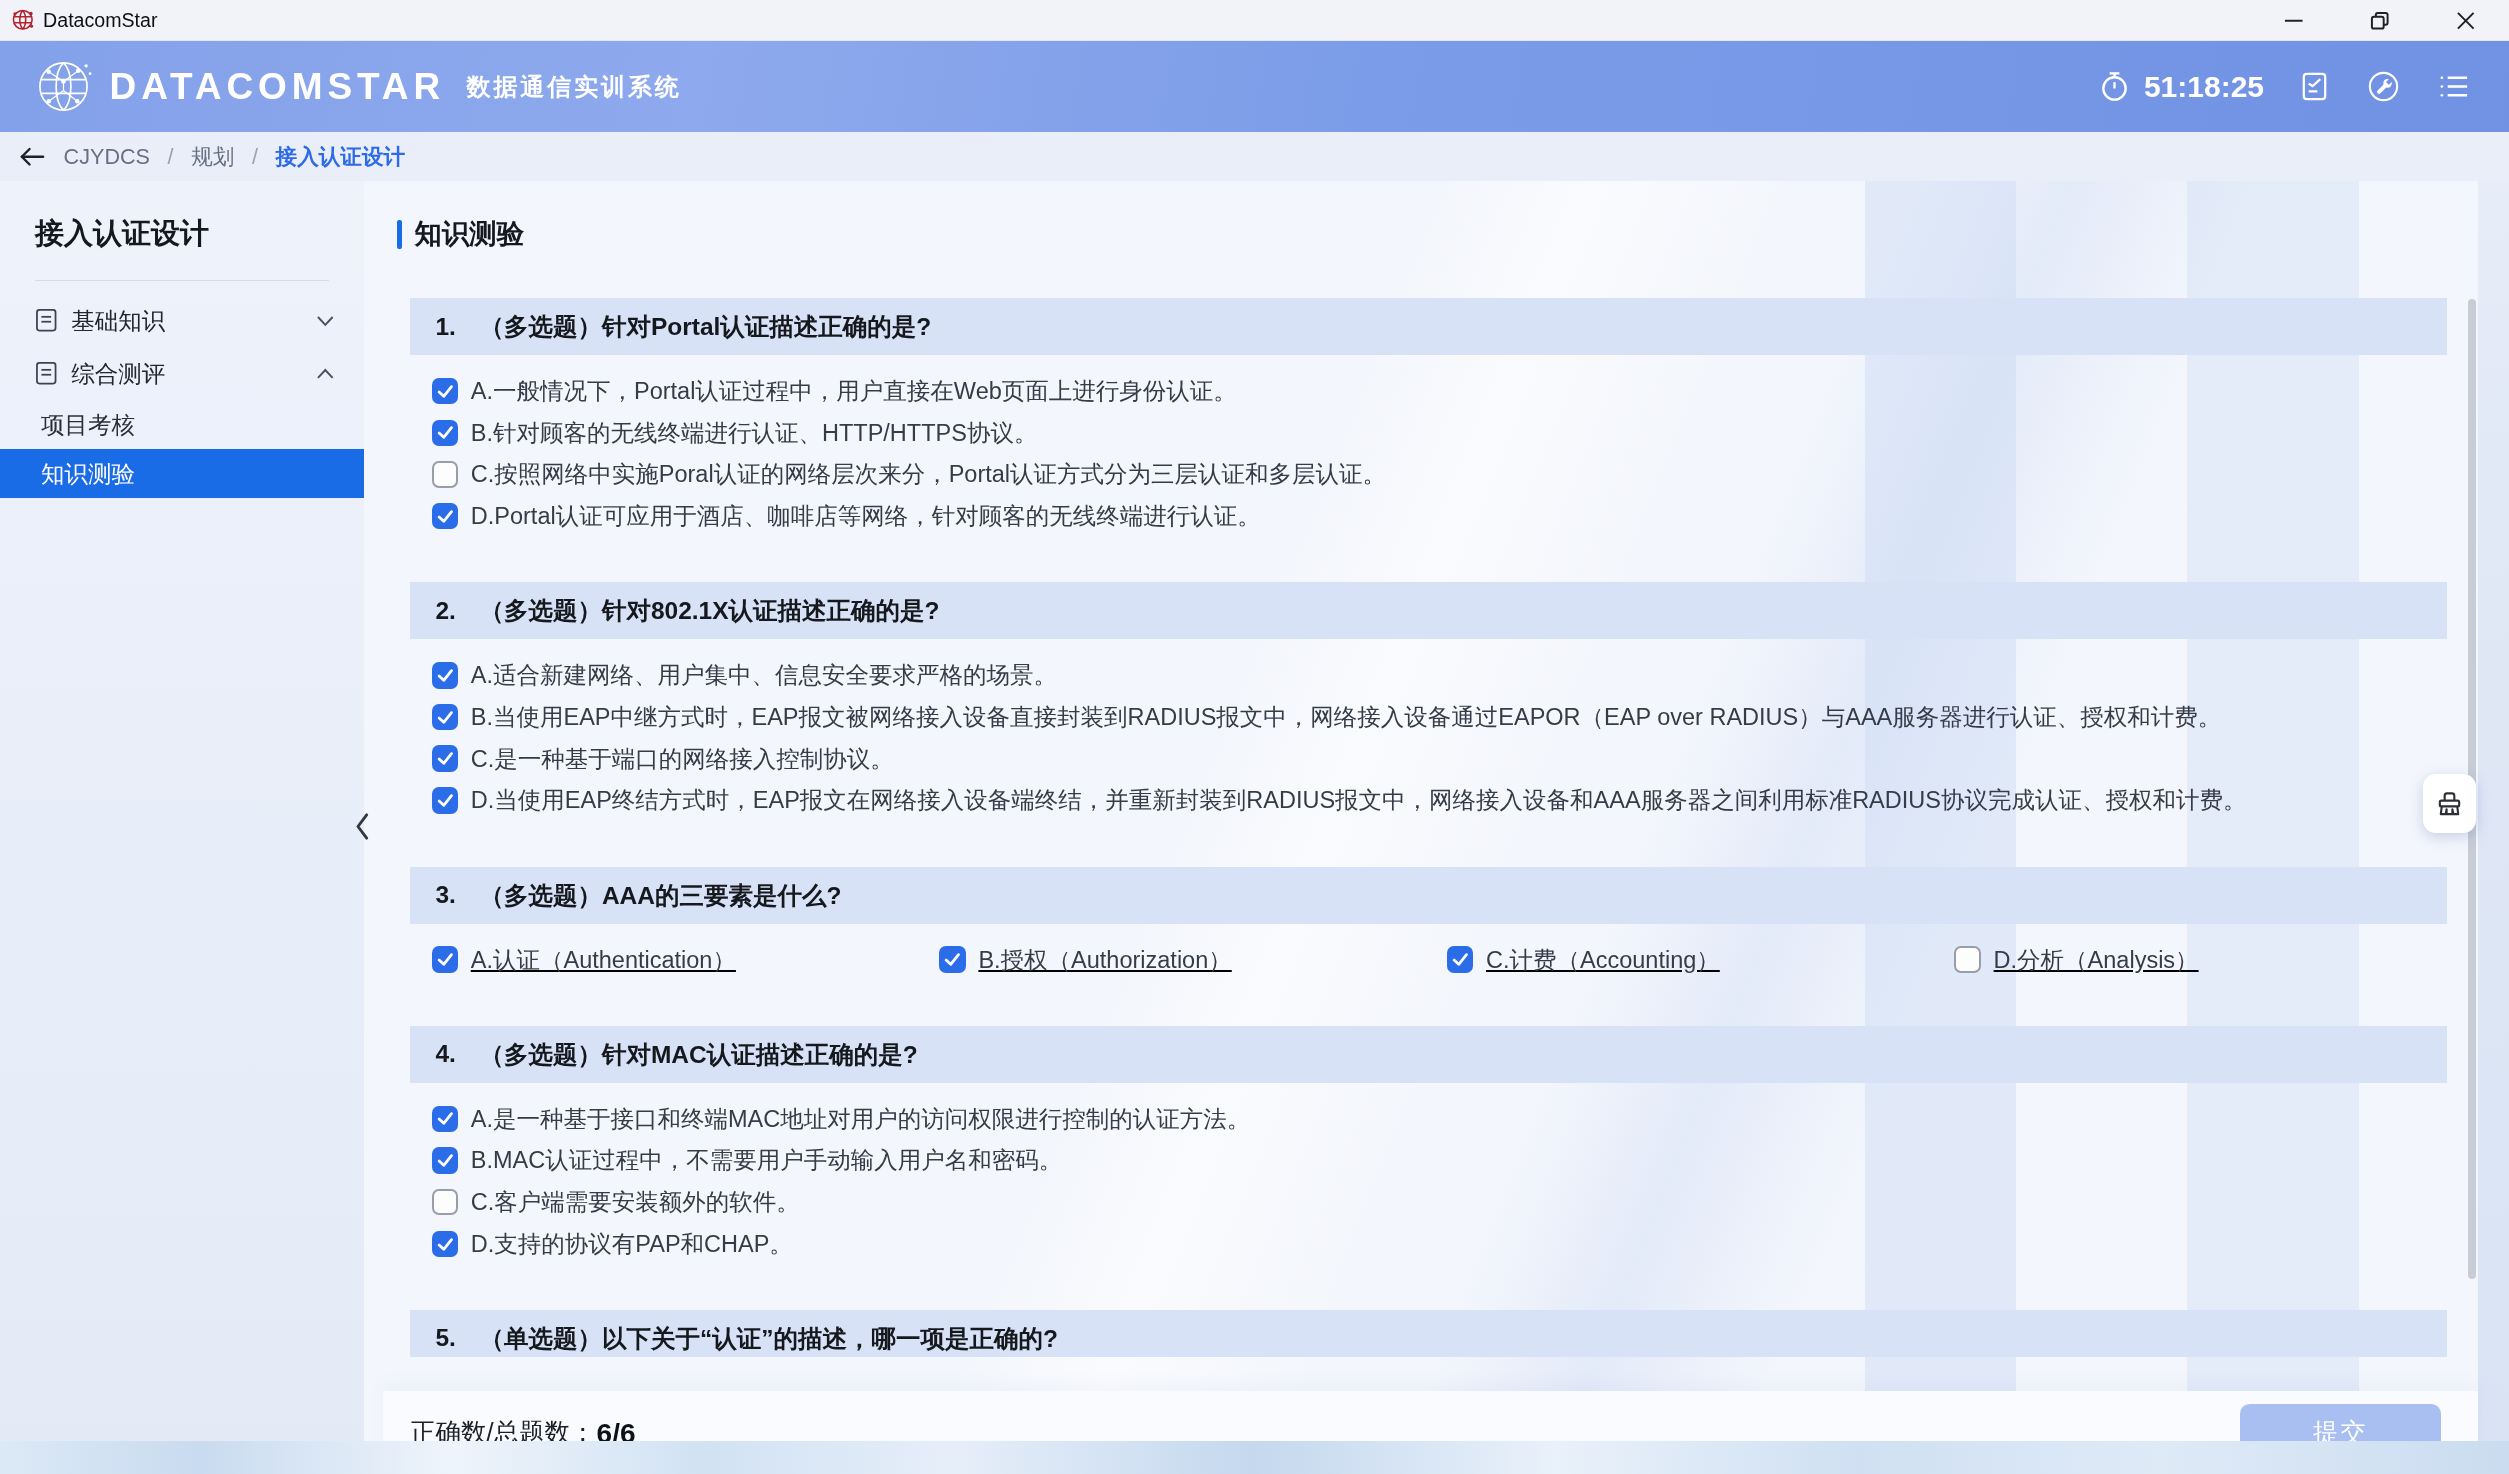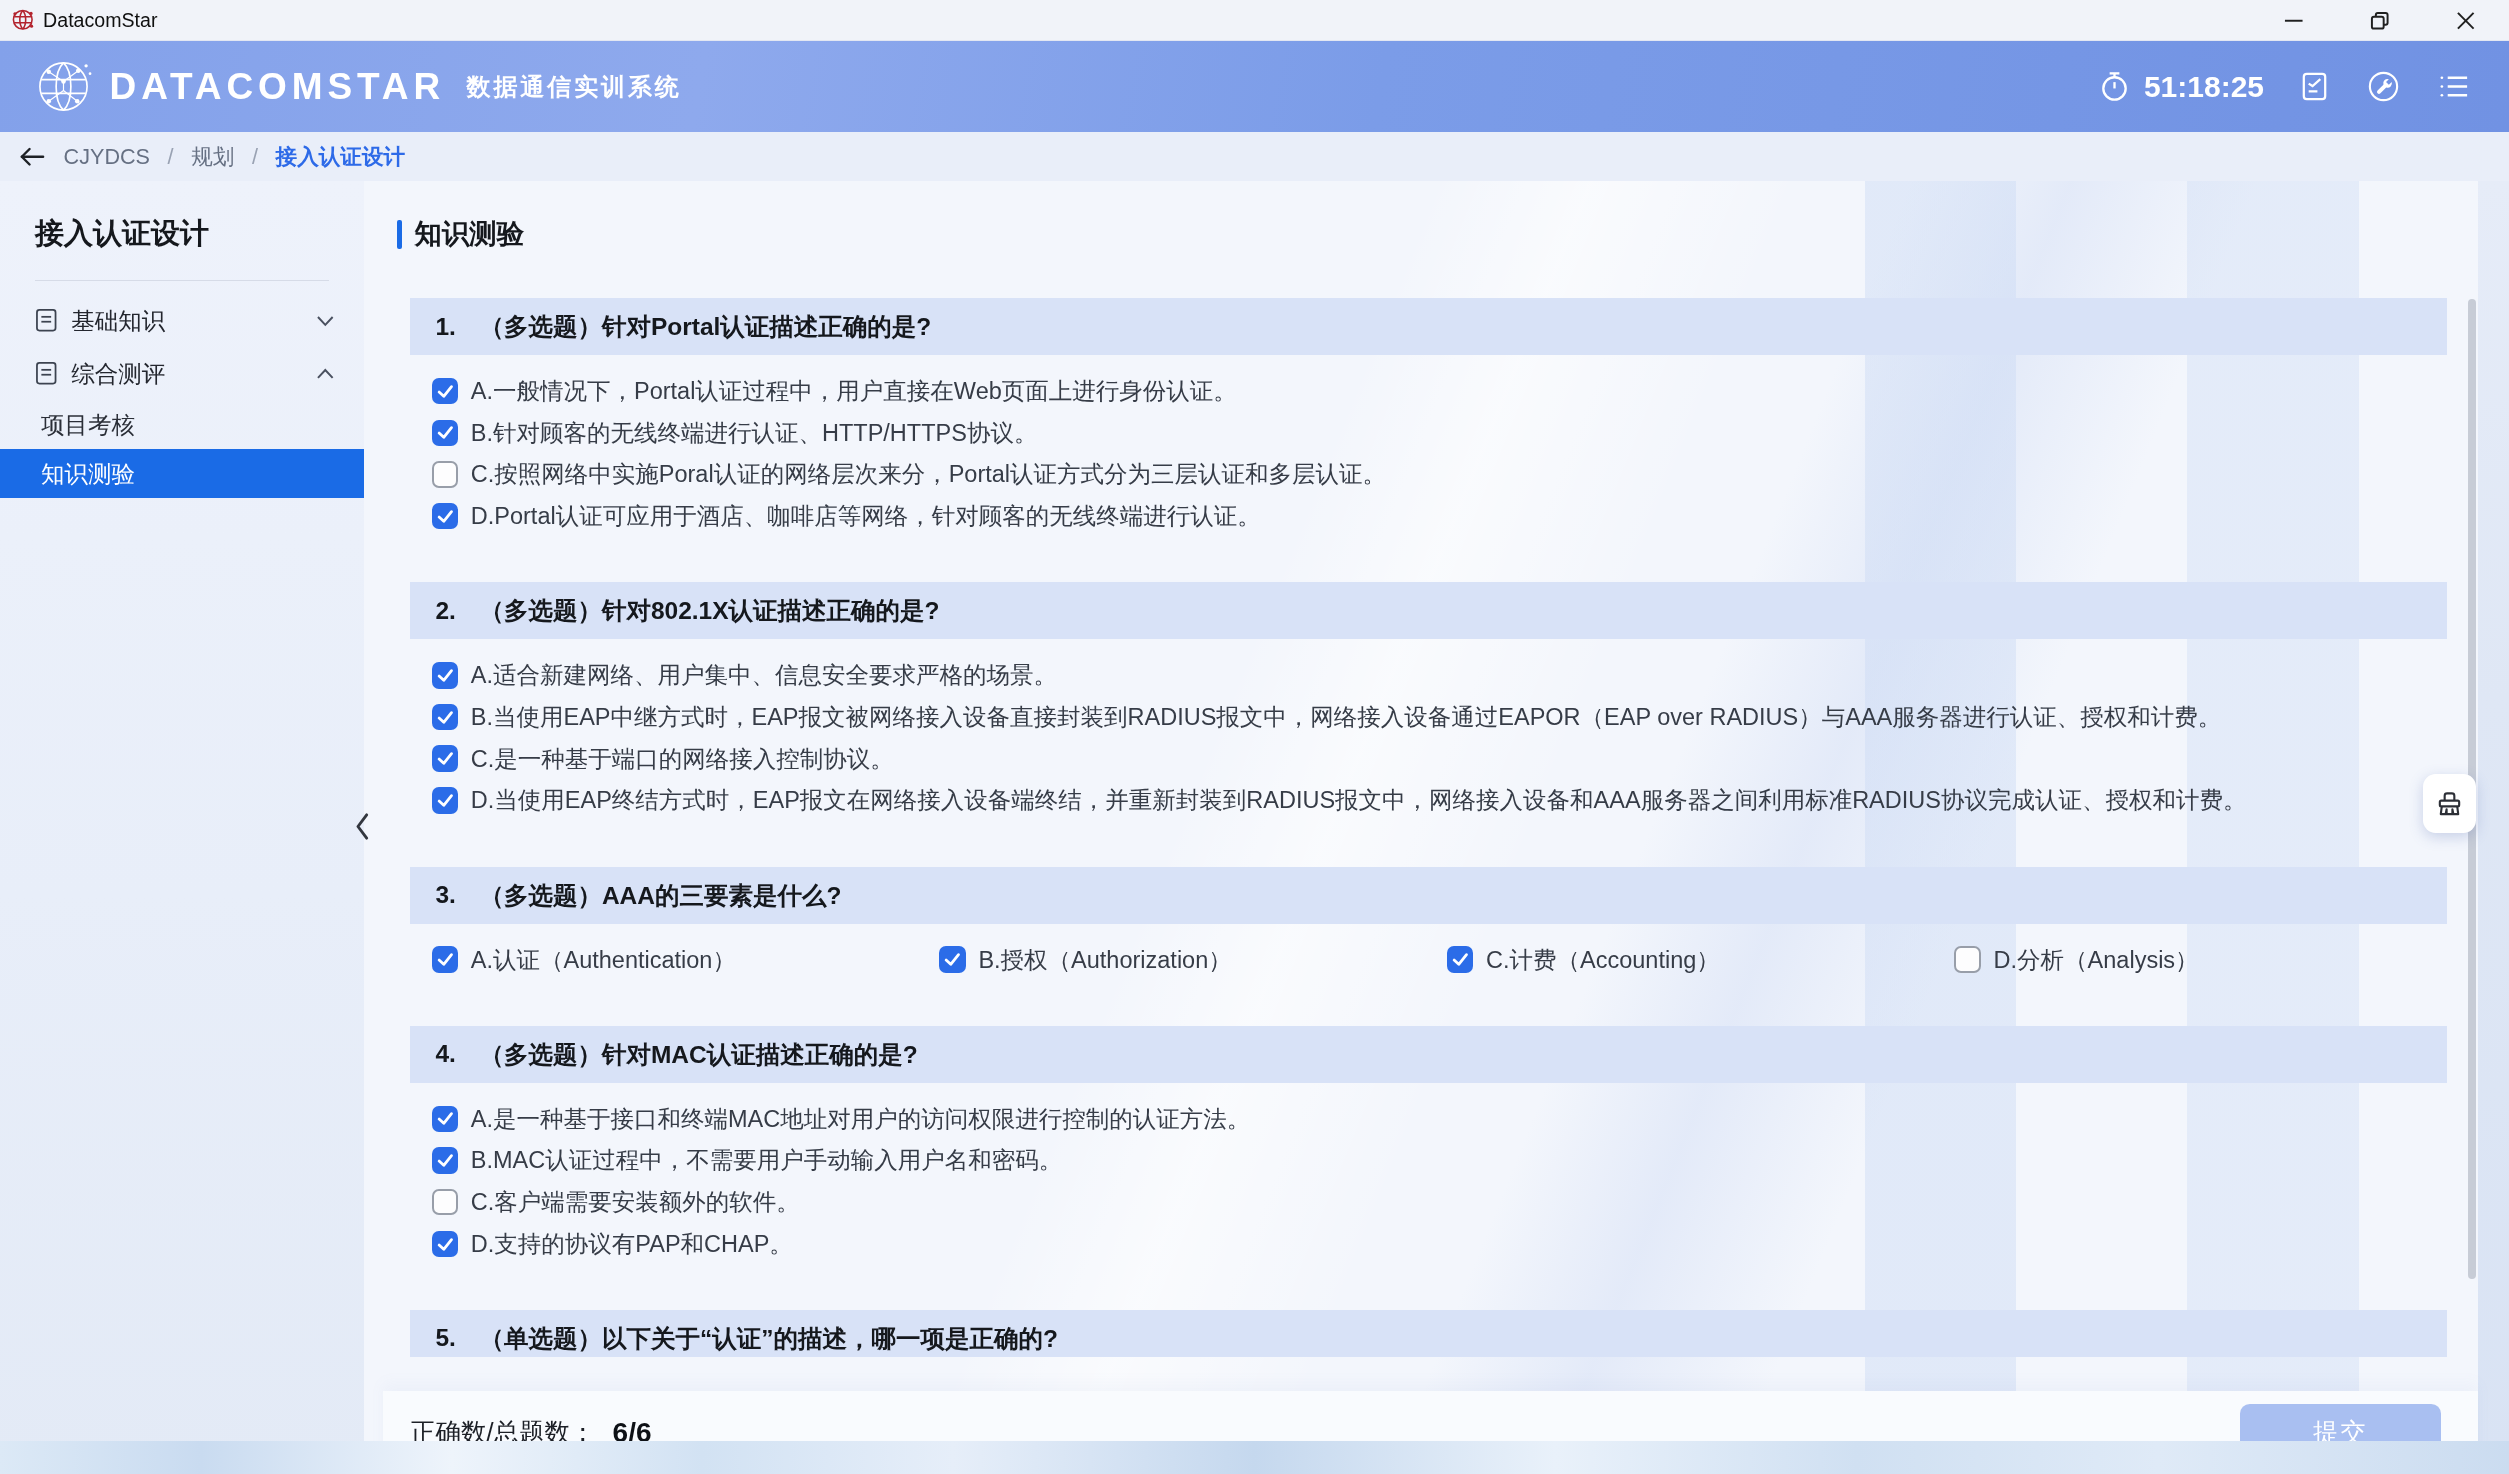--- a/index.html
+++ b/index.html
@@ -57,33 +57,33 @@
   .title-bar-accent{ width:4.9px; height:29px; background:var(--accent,#2f6de9); border-radius:2px; }
   .main-title{ font-size:27.4px; font-weight:bold; color:#15181d; }
 
   .quiz-viewport{ position:absolute; left:18.6px; right:31px; top:83px; height:1093px; overflow:hidden; }
 
   .q-head{ height:57px; background:var(--band,#d8e2f7); display:flex; align-items:center;
     margin:21.6px 31px 0 27.4px; padding:0 25.5px; font-size:24.5px; font-weight:bold; color:#15181d; }
   .q-head:first-child{ margin-top:34px; }
   .q-num{ margin-right:23.5px; }
   .q-options{ padding:21.6px 31px 17.6px 49px; }
-  .q-options.row{ display:flex; padding-right:16px; }
+  .q-options.row{ display:flex; padding-right:16px;text-decoration:underline; }
   .q-options.row .q-option{ flex:1 1 25%; margin-bottom:0; }
   .q-option{ display:flex; align-items:center; height:29px; margin-bottom:12.7px; cursor:pointer; }
   .q-option:last-child{ margin-bottom:0; }
   .cbox{ width:26.5px; height:26.5px; border-radius:6.9px; flex:0 0 26.5px; display:flex; align-items:center; justify-content:center; }
   .cbox.unchecked{ border:2.5px solid #989ea9; background:#fdfdfe; }
   .cbox.checked{ background:var(--checkbox,#2b6ce8); }
   .opt-label{ font-size:23.5px; color:#363c47; margin-left:12.7px; white-space:nowrap; }
 
   .footer-bar{ position:absolute; left:18.6px; right:31px; bottom:0; height:83px; background:#f9fbfe;
     display:flex; align-items:center; justify-content:space-between; padding:0 37px 0 27.4px; z-index:10;
     box-shadow:0 -7.8px 13.7px rgba(120,140,190,.05); }
-  .stats{ display:flex; align-items:center; gap:17px; }
+  .stats{ display:flex; align-items:flex-end; gap:1px; }
   .stats-label{ font-size:25.5px; color:#1c1f26; }
   .stats-value{ font-size:28px; font-weight:bold; color:#0e1116; }
   .submit-btn{ width:201px; height:57px; border:none; border-radius:9.8px; background:var(--submit,#a9bff1);
     color:#fff; font-size:25.5px; font-family:Liberation Mono, monospace; cursor:pointer; letter-spacing:2px; }
 
   .scroll-thumb{ position:absolute; right:33px; top:118px; width:7.8px; height:980px;
     background:#c7ccd6; border-radius:3.9px; z-index:9; }
 
   .right-gutter{ position:absolute; right:0; top:0; bottom:0; width:31px;
     background:linear-gradient(180deg,#e6ecf8,#dfe7f5 40%,#d9e3f4); }

